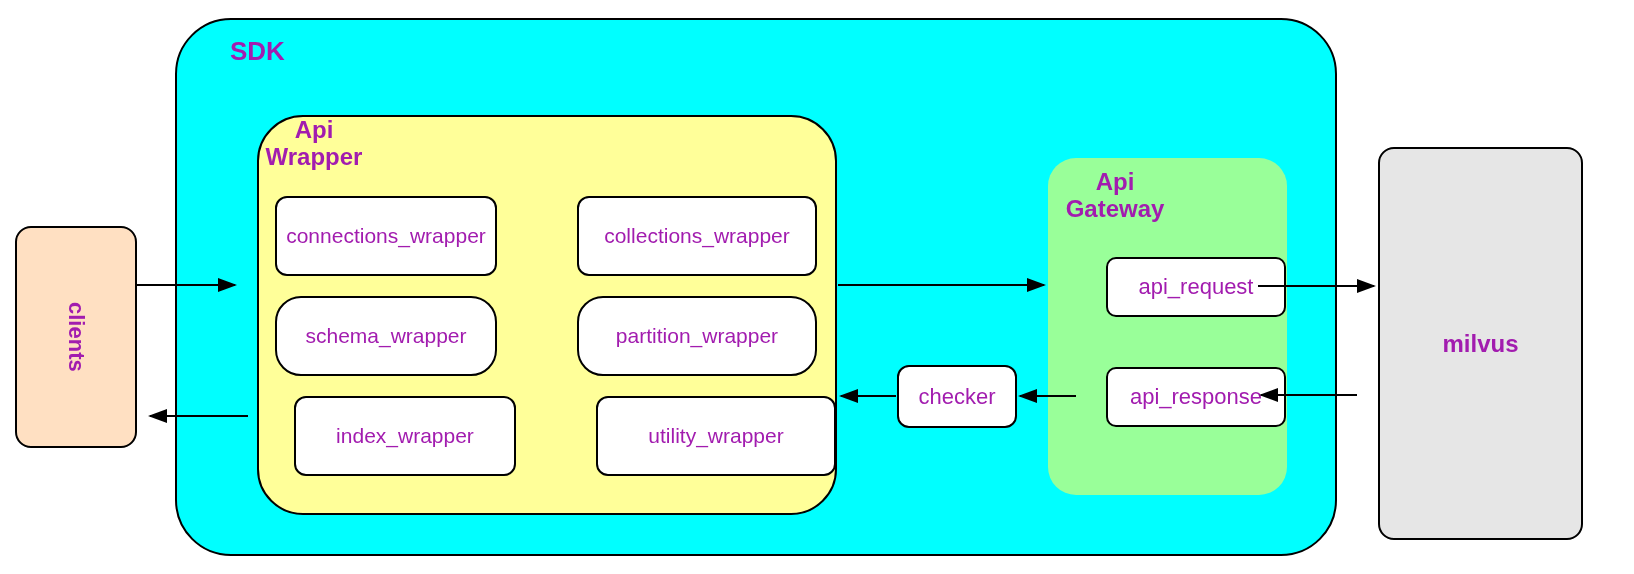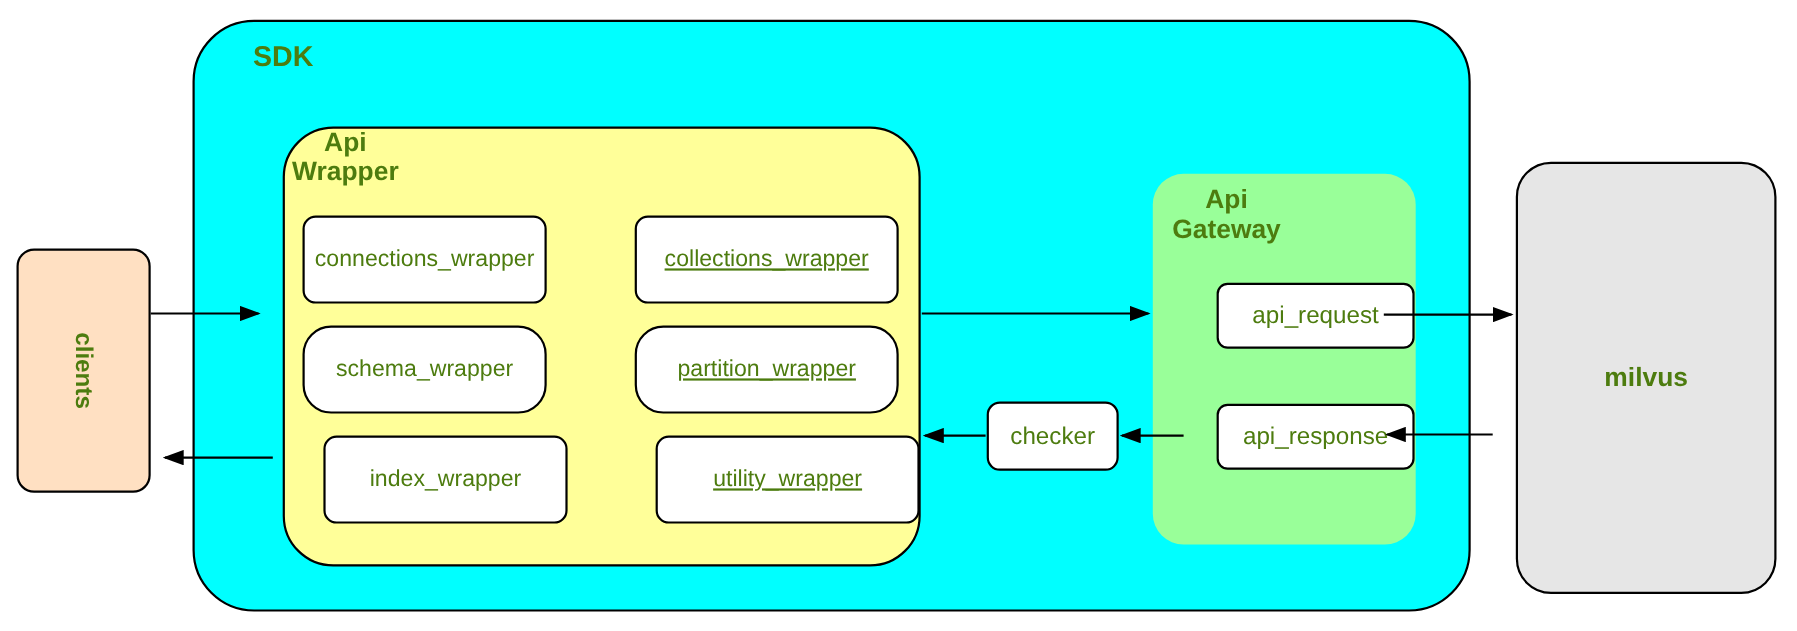--- a/index.html
+++ b/index.html
@@ -12,21 +12,21 @@
     --stroke: #000000;
   }
   * { margin: 0; padding: 0; box-sizing: border-box; }
   html, body { background: #ffffff; }
   .stage {
     position: relative;
     width: 1634px;
     height: 574px;
     background: #ffffff;
     font-family: "Liberation Sans", sans-serif;
-    color: #4d7c0f;
+    color: #a21caf;
     overflow: hidden;
   }
   .node {
     position: absolute;
     border: 2px solid var(--stroke);
   }
   
   .sdk {
     left: 175px; top: 18px; width: 1162px; height: 538px;
     background: var(--cyan);
@@ -61,38 +61,38 @@
     left: 15px; top: 226px; width: 122px; height: 222px;
     background: var(--peach);
     border-radius: 16px;
     display: flex; align-items: center; justify-content: center;
   }
   .clients-label {
     writing-mode: vertical-rl;
     font-size: 22px; font-weight: bold;
   }
   .milvus {
-    left: 1378px; top: 147px; width: 237px; height: 393px;
+    left: 1378px; top: 147px; width: 205px; height: 393px;
     background: var(--gray);
-    border-radius: 32px;
+    border-radius: 16px;
     display: flex; align-items: center; justify-content: center;
   }
   .milvus-label { font-size: 24px; font-weight: bold; }
   
   .leaf {
     position: absolute;
     background: var(--box_fill);
     border: 2px solid var(--stroke);
     border-radius: 12px;
     display: flex; align-items: center; justify-content: center;
     font-size: 21px;
     text-align: center;
   }
   .w-col1 { left: 275px; width: 222px; }
-  .w-col2 { left: 577px; width: 240px; text-decoration: underline; }
+  .w-col2 { left: 577px; width: 240px; }
   .w-row1 { top: 196px; height: 80px; }
   .w-row2 { top: 296px; height: 80px; border-radius: 26px; }
   .w-row3 { top: 396px; height: 80px; margin-left: 19px; }
   .checker { left: 897px; top: 365px; width: 120px; height: 63px; font-size: 22px; }
   .gw-leaf { left: 1077px; width: 180px; height: 60px; border-radius: 10px; font-size: 22px; margin-left: 29px; }
   .gw-request { top: 257px; }
   .gw-response { top: 367px; }
   
   .arrows {
     position: absolute; left: 0; top: 0;

